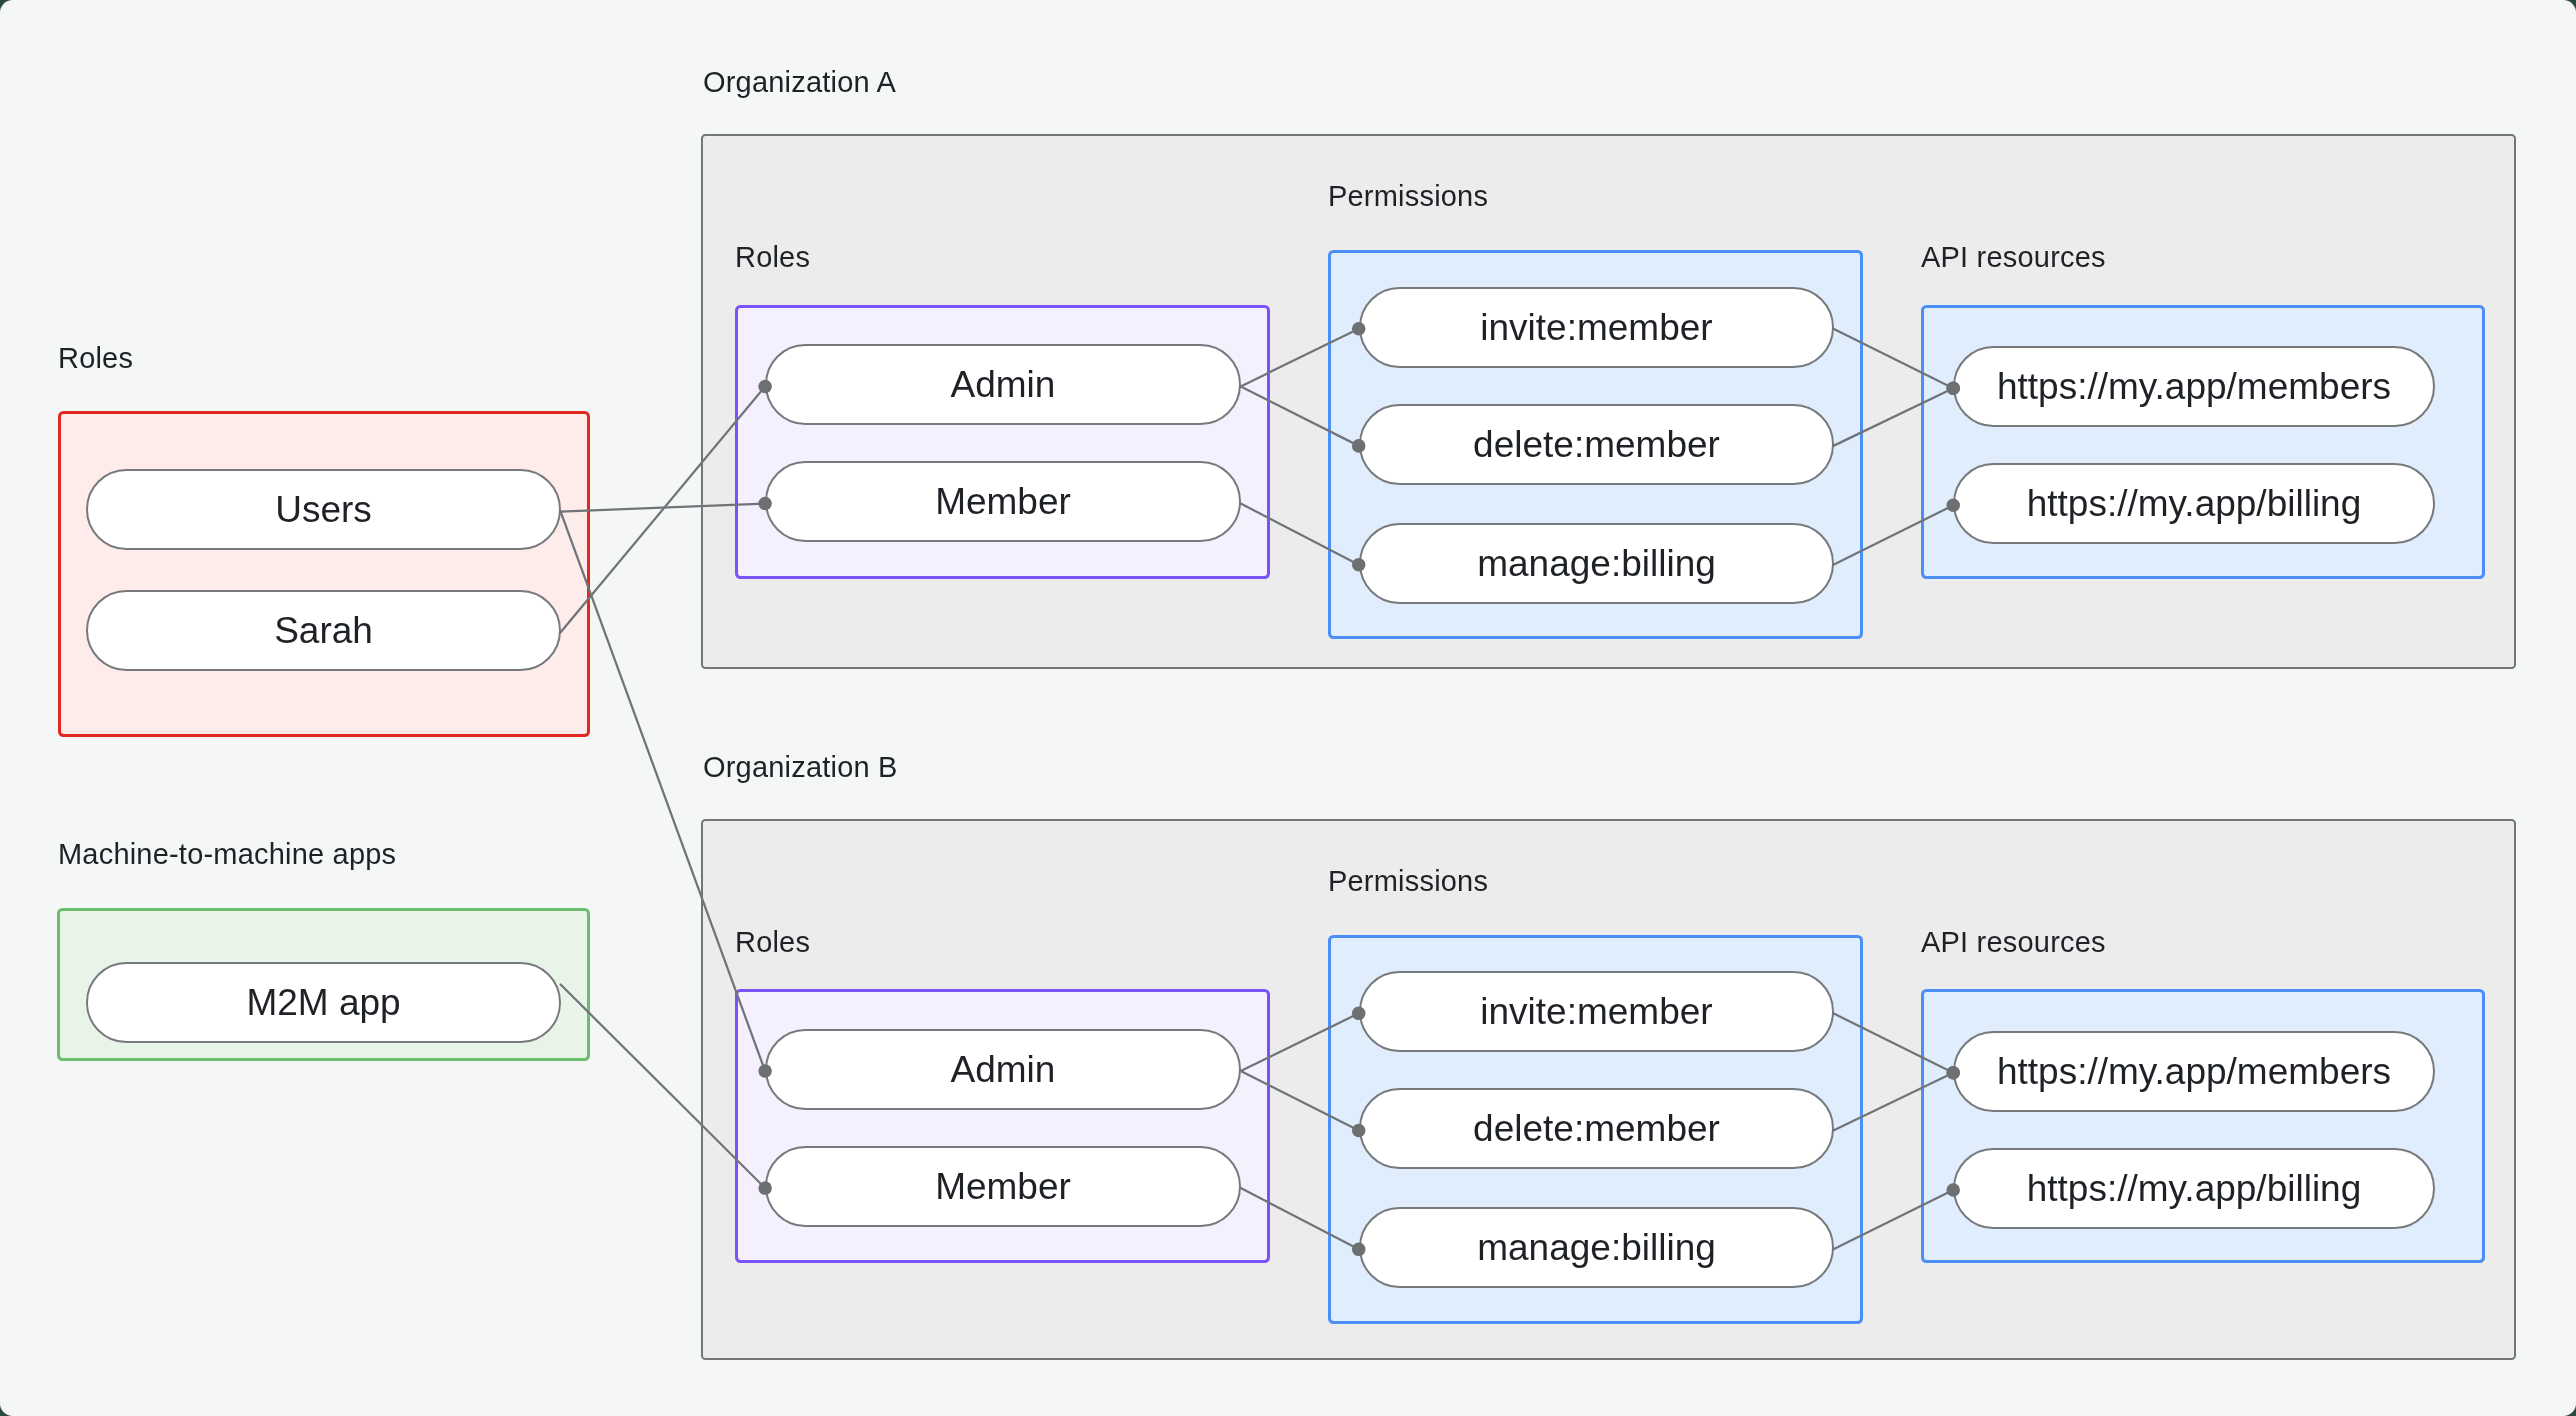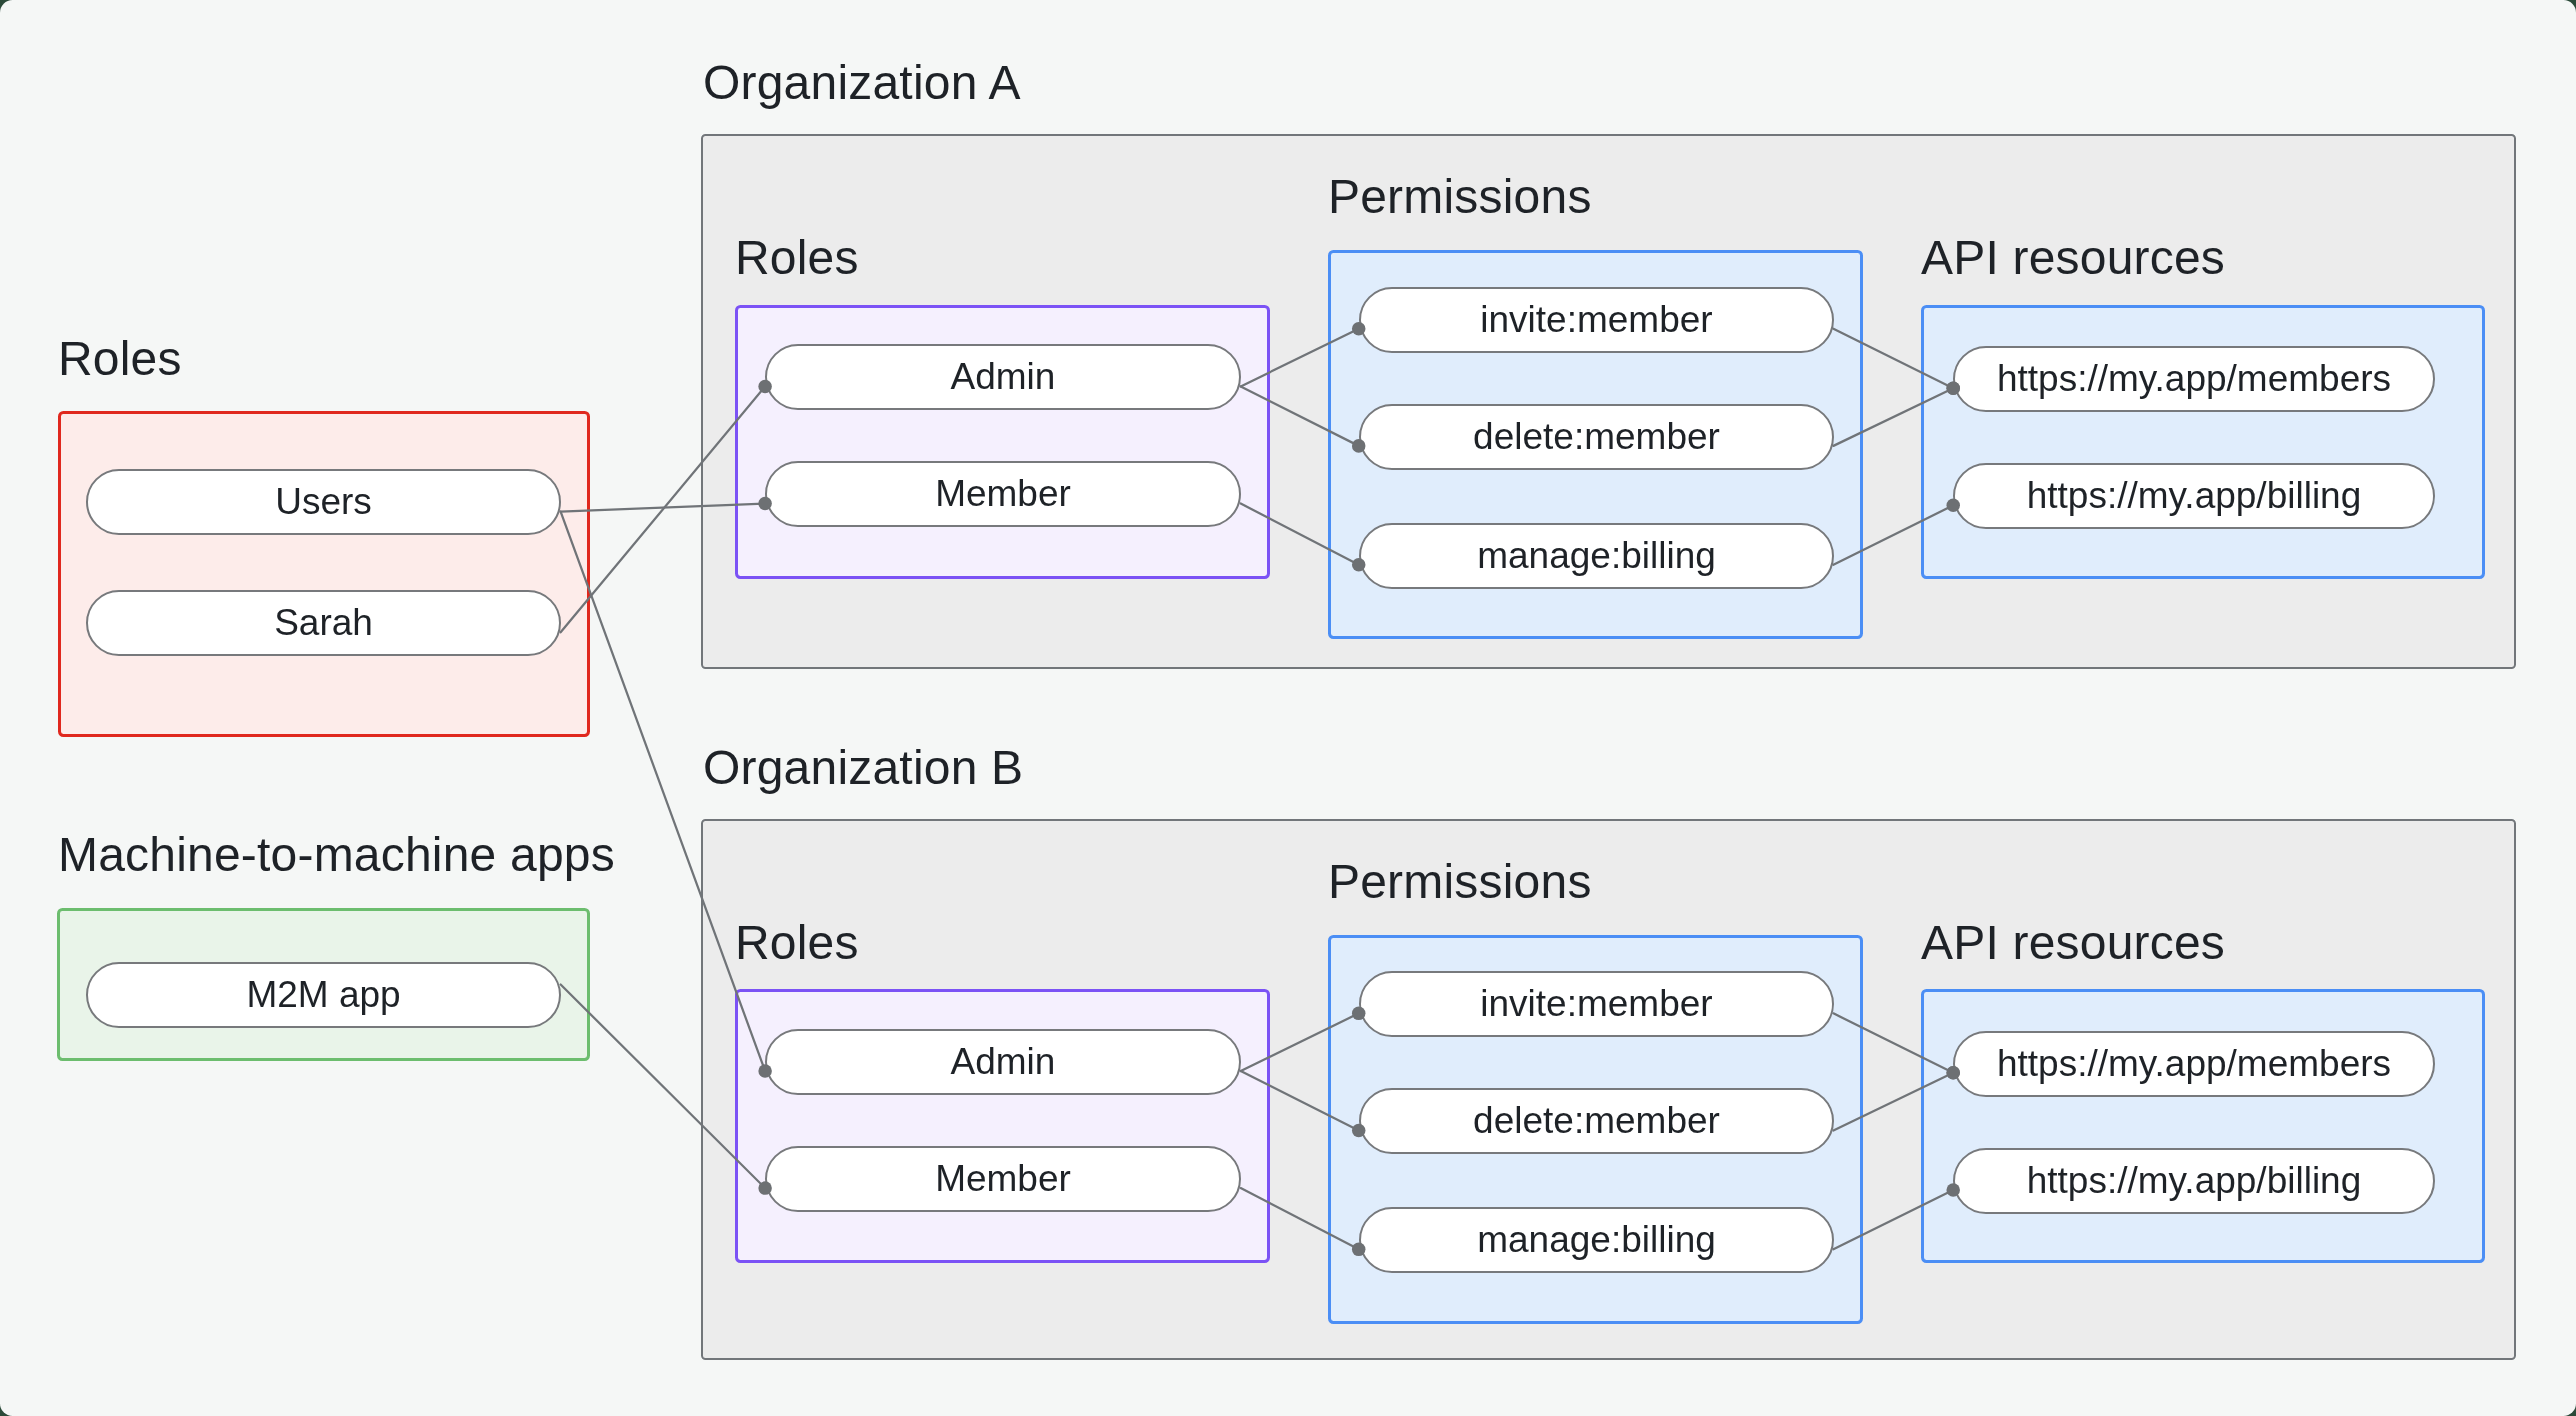--- a/index.html
+++ b/index.html
@@ -16,31 +16,31 @@
   body{
     background:var(--frame-bg);
     font-family:"Liberation Sans", sans-serif;
     width:2576px;height:1416px;overflow:hidden;
   }
   .frame{
     position:relative;width:2576px;height:1416px;
     background:var(--canvas-bg);border-radius:12.6px;overflow:hidden;
   }
   .label{
-    position:absolute;font-size:48px;line-height:47px;color:var(--text);
+    position:absolute;font-size:29px;line-height:47px;color:var(--text);
     white-space:nowrap;letter-spacing:0.2px;
   }
   .box{position:absolute;border-radius:5.4px}
   .box.org{background:var(--org-fill);border:2.7px solid var(--org-border);border-radius:4.5px}
   .box.red{background:var(--red-fill);border:3.6px solid var(--red-border)}
   .box.green{background:var(--green-fill);border:3.6px solid var(--green-border)}
   .box.purple{background:var(--purple-fill);border:3.6px solid var(--purple-border)}
   .box.blue{background:var(--blue-fill);border:3.6px solid var(--blue-border)}
   .pill{
-    position:absolute;height:66px;border-radius:42px;
+    position:absolute;height:81px;border-radius:42px;
     background:var(--pill-fill);border:2.3px solid var(--pill-border);
     display:flex;align-items:center;justify-content:center;
     font-size:37px;color:var(--text);white-space:nowrap;
   }
   svg.connectors{
     position:absolute;left:0;top:0;width:2576px;height:1416px;
     pointer-events:none;z-index:10;
   }
 </style>
 </head>

